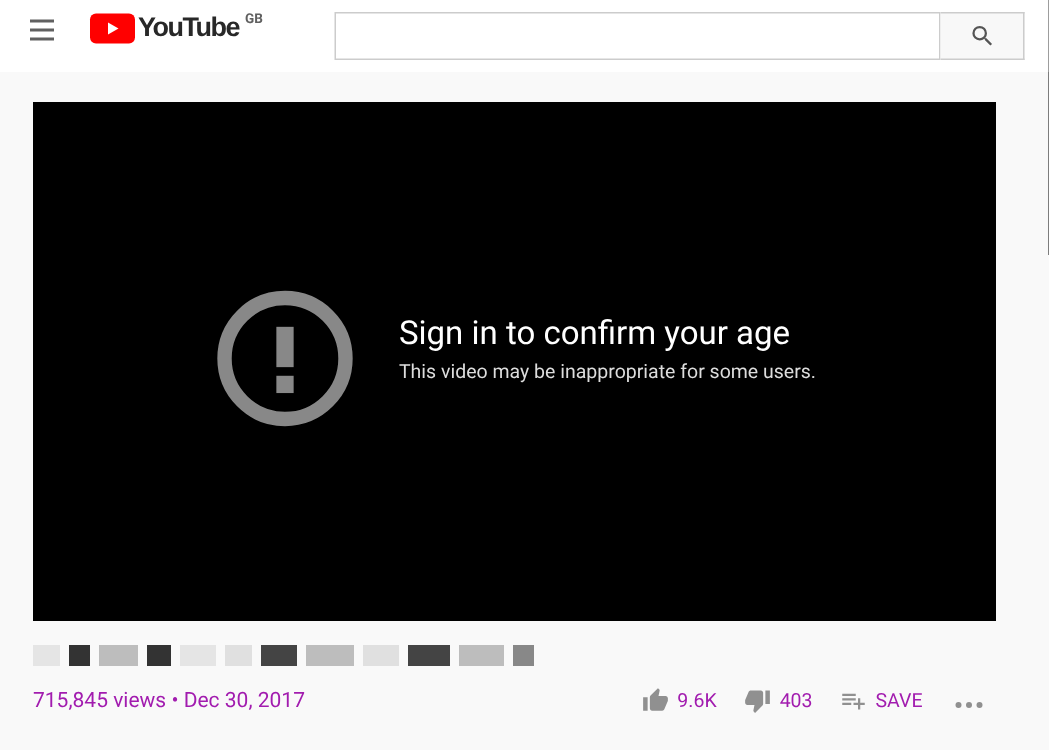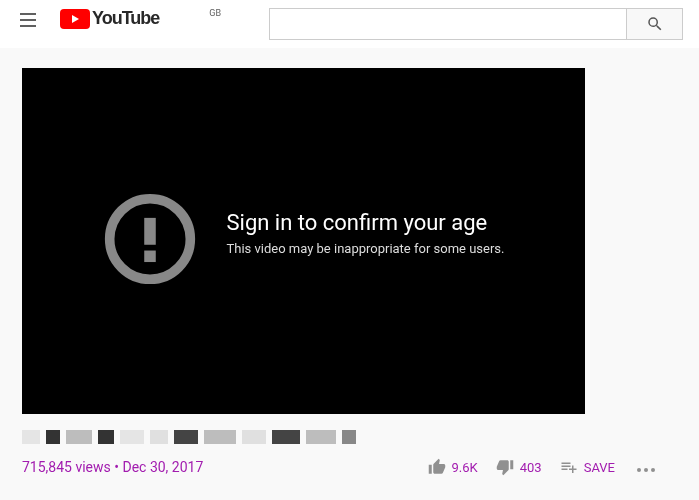--- a/index.html
+++ b/index.html
@@ -4,27 +4,27 @@
 <style>
   * { box-sizing: border-box; margin: 0; padding: 0; }
   body { font-family: Roboto, Arial, sans-serif; background: #f9f9f9; width: 699px; height: 500px; overflow: hidden; }
   .header { display: flex; align-items: flex-start; padding: 8px 16px; background: #fff; gap: 10px; }
   .hamburger { width: 24px; height: 24px; display: flex; flex-direction: column; justify-content: center; gap: 4px; cursor: pointer; padding: 4px; }
   .hamburger span { display: block; height: 2px; background: #606060; }
   .logo { display: flex; align-items: center; gap: 2px; cursor: pointer; position: relative; margin-left: 10px; }
   .logo-icon { width: 30px; height: 20px; background: #ff0000; border-radius: 4px; display: flex; align-items: center; justify-content: center; }
   .logo-icon::after { content: ''; border-left: 7px solid #fff; border-top: 4.5px solid transparent; border-bottom: 4.5px solid transparent; margin-left: 1px; }
   .logo-text { font-weight: 700; font-size: 18px; letter-spacing: -1px; color: #282828; font-family: Arial, sans-serif; }
-  .logo-country { font-size: 9px; color: #606060; position: relative; top: -6px; left: 2px; font-weight: 400; margin-left: 46px; }
+  .logo-country { font-size: 9px; color: #606060; position: relative; top: -6px; left: 2px; font-weight: 700; }
   .search-wrap { display: flex; flex: 1; margin-left: 40px; max-width: 460px; }
   .search-input { flex: 1; height: 32px; border: 1px solid #ccc; padding: 0 8px; font-size: 14px; outline: none; }
   .search-btn { width: 56px; height: 32px; border: 1px solid #ccc; border-left: none; background: #f8f8f8; display: flex; align-items: center; justify-content: center; cursor: pointer; }
   .search-btn svg { width: 18px; height: 18px; fill: #555; }
   .content { padding: 20px 22px 0 22px; }
-  .player { width: 563px; height: 346px; background: #000; display: flex; align-items: center; justify-content: center; }
+  .player { width: 642px; height: 346px; background: #000; display: flex; align-items: center; justify-content: center; }
   .gate { display: flex; align-items: center; gap: 28px; padding: 0 40px; }
   .gate-icon svg { width: 96px; height: 96px; }
   .gate-text { color: #fff; }
   .gate-title { font-size: 22px; font-weight: 400; margin-bottom: 6px; }
   .gate-sub { font-size: 13px; color: #ddd; margin-bottom: 16px; }
   .signin-btn { background: #404040; color: #fff; border: none; padding: 10px 16px; font-size: 13px; font-weight: 500; letter-spacing: 0.5px; cursor: pointer; }
   .title-row { margin-top: 16px; display: flex; gap: 6px; }
   .title-block { height: 14px; background: #bfbfbf; }
   .b1{width:18px;background:#e5e5e5}.b2{width:14px;background:#333}.b3{width:26px;background:#bdbdbd}.b4{width:16px;background:#333}.b5{width:24px;background:#e5e5e5}.b6{width:18px;background:#e0e0e0}.b7{width:24px;background:#444}.b8{width:32px;background:#bdbdbd}.b9{width:24px;background:#e0e0e0}.b10{width:28px;background:#444}.b11{width:30px;background:#bdbdbd}.b12{width:14px;background:#888}
   .meta-row { display: flex; align-items: center; justify-content: space-between; margin-top: 14px; padding-right: 18px; }

